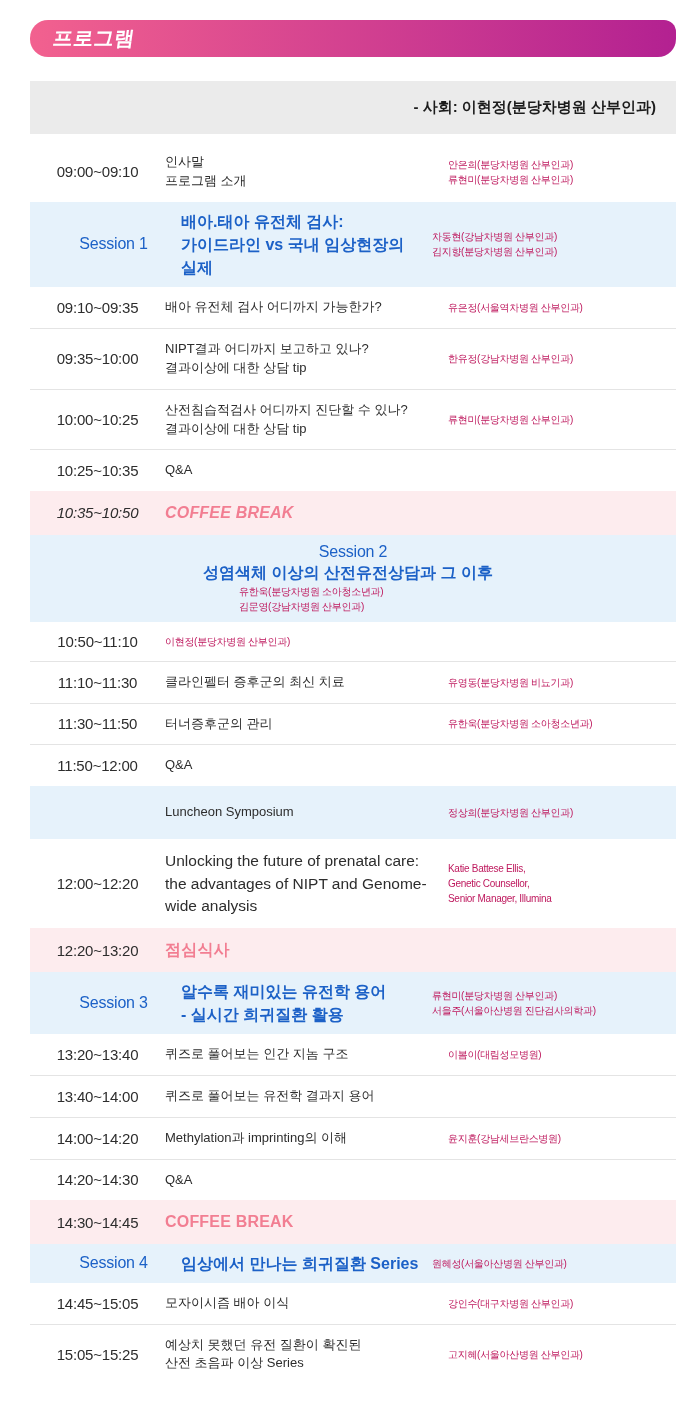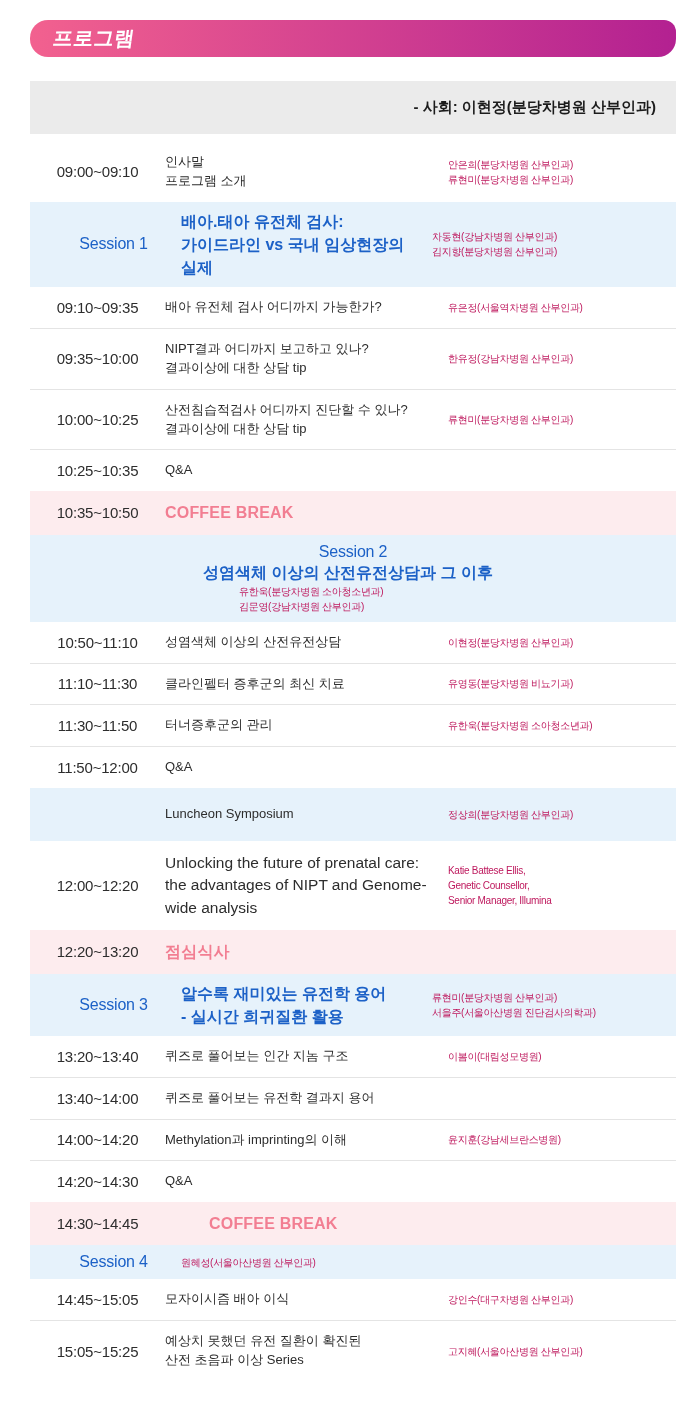--- a/index.html
+++ b/index.html
@@ -102,34 +102,33 @@
         <div class="col-time">10:00~10:25</div>
         <div class="col-title">산전침습적검사 어디까지 진단할 수 있나?
 결과이상에 대한 상담 tip</div>
         <div class="col-speaker">류현미(분당차병원 산부인과)</div>
       </div>
       <div class="row item sep">
         <div class="col-time">10:25~10:35</div>
         <div class="col-title">Q&amp;A</div>
         <div class="col-speaker"></div>
       </div>
-      <div class="row break" style="background: rgb(253, 236, 238);">
+      <div class="row break" style="background: rgb(253, 236, 238); font-style: italic;">
         <div class="col-time">10:35~10:50</div>
         <div class="col-title" style="color: rgb(242, 126, 146);">COFFEE BREAK</div>
         <div class="col-speaker"></div>
       </div>
       <div class="row session" style="background: rgb(230, 242, 251); flex-direction: column;">
         <div class="col-time" style="color: rgb(28, 97, 199);">Session 2</div>
         <div class="col-title" style="color: rgb(28, 97, 199);">성염색체 이상의 산전유전상담과 그 이후</div>
         <div class="col-speaker">유한욱(분당차병원 소아청소년과)
 김문영(강남차병원 산부인과)</div>
       </div>
       <div class="row item">
         <div class="col-time">10:50~11:10</div>
-        <div class="col-title">성염색체 이상의 산전유전상담</div>
         <div class="col-speaker">이현정(분당차병원 산부인과)</div>
       </div>
       <div class="row item sep">
         <div class="col-time">11:10~11:30</div>
         <div class="col-title">클라인펠터 증후군의 최신 치료</div>
         <div class="col-speaker">유영동(분당차병원 비뇨기과)</div>
       </div>
       <div class="row item sep">
         <div class="col-time">11:30~11:50</div>
         <div class="col-title">터너증후군의 관리</div>
@@ -178,27 +177,28 @@
       <div class="row item sep">
         <div class="col-time">14:00~14:20</div>
         <div class="col-title">Methylation과 imprinting의 이해</div>
         <div class="col-speaker">윤지훈(강남세브란스병원)</div>
       </div>
       <div class="row item sep">
         <div class="col-time">14:20~14:30</div>
         <div class="col-title">Q&amp;A</div>
         <div class="col-speaker"></div>
       </div>
-      <div class="row break" style="background: rgb(253, 236, 238); gap: 44px;">
+      <div class="row break" style="background: rgb(253, 236, 238);">
         <div class="col-time">14:30~14:45</div>
         <div class="col-title" style="color: rgb(242, 126, 146);">COFFEE BREAK</div>
         <div class="col-speaker"></div>
       </div>
       <div class="row session" style="background: rgb(230, 242, 251);">
         <div class="col-time" style="color: rgb(28, 97, 199);">Session 4</div>
+        <div class="col-title" style="color: rgb(28, 97, 199);">임상에서 만나는 희귀질환 Series</div>
         <div class="col-speaker">원혜성(서울아산병원 산부인과)</div>
       </div>
       <div class="row item">
         <div class="col-time">14:45~15:05</div>
         <div class="col-title">모자이시즘 배아 이식</div>
         <div class="col-speaker">강인수(대구차병원 산부인과)</div>
       </div>
       <div class="row item sep">
         <div class="col-time">15:05~15:25</div>
         <div class="col-title">예상치 못했던 유전 질환이 확진된

